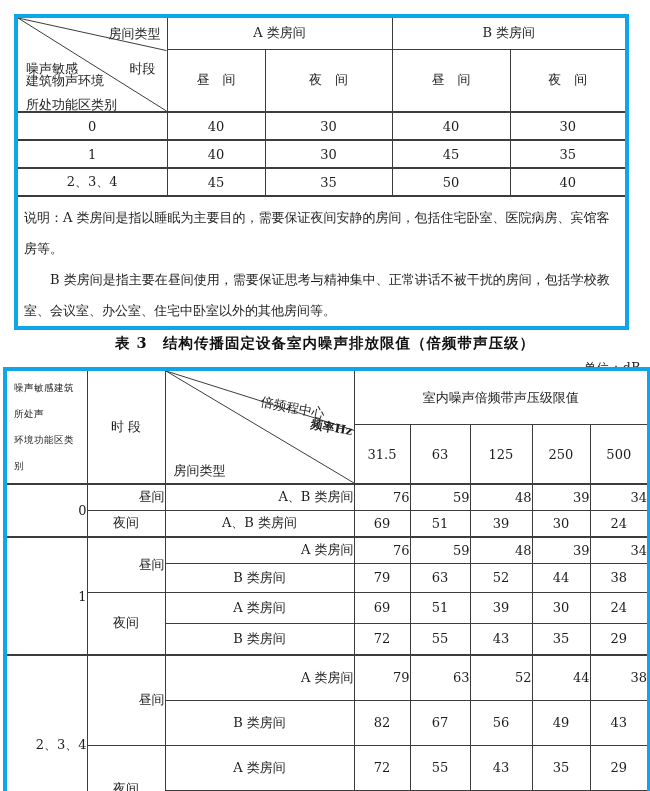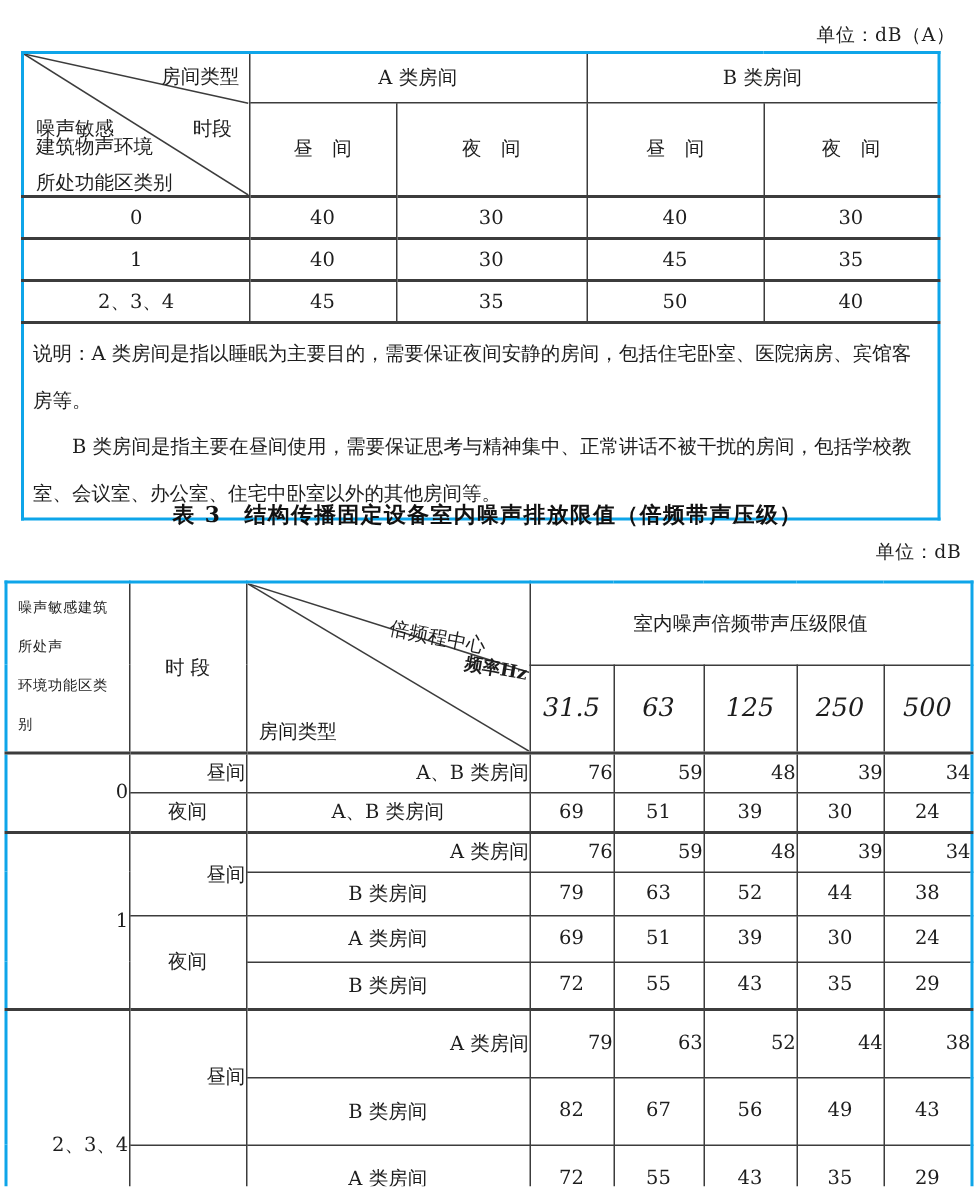--- a/index.html
+++ b/index.html
@@ -21,21 +21,21 @@
     position:absolute; top:334px; left:0; width:100%;
     text-align:center; font-weight:bold; font-size:14.5px; letter-spacing:1px;
     color:#111;
   }
 
   table { border-collapse:collapse; table-layout:fixed; position:absolute; background:#fff; }
   td {
     border:1px solid #3c3c3c; text-align:center; vertical-align:middle;
     font-size:13px; padding:0; color:#1d1d1d; overflow:hidden;
   }
-  table.tbl { border:2px solid #0ea5e9;margin-top:20px; }
+  table.tbl { border:4px solid #0ea5e9; }
 
   
   #table1 { left:14px; top:14px; width:611px; }
   tr.t1-h1 > td { height:33px; }
   tr.t1-h2 > td { height:63px; }
   tr.t1-row > td { height:28px; border-top-width:2px; }
   td.notes-cell {
     border-top-width:2px;
     height:97px; text-align:left; vertical-align:top;
     padding:5px 8px 0 6px; line-height:31px; font-size:13px;
@@ -67,21 +67,21 @@
   tr.r29 > td { height:29px; }
   tr.r31 > td { height:31px; }
   tr.r32 > td { height:32px; }
   tr.r45 > td { height:45px; }
   tr.sec > td { border-top-width:2px;text-align:right; }
 
   td.zone-head {
     text-align:left; padding:4px 4px 4px 7px;
     font-size:9.5px; line-height:26px; letter-spacing:0.5px; color:#222;
   }
-  td.small-num { font-size:17px;font-style:italic; }
+  td.small-num { font-size:13px; }
 </style>
 </head>
 <body>
 
 <div class="sheet">
 
   <div id="unit1" class="unit-label">单位：dB（A）</div>
 
   <table id="table1" class="tbl">
     <colgroup>

